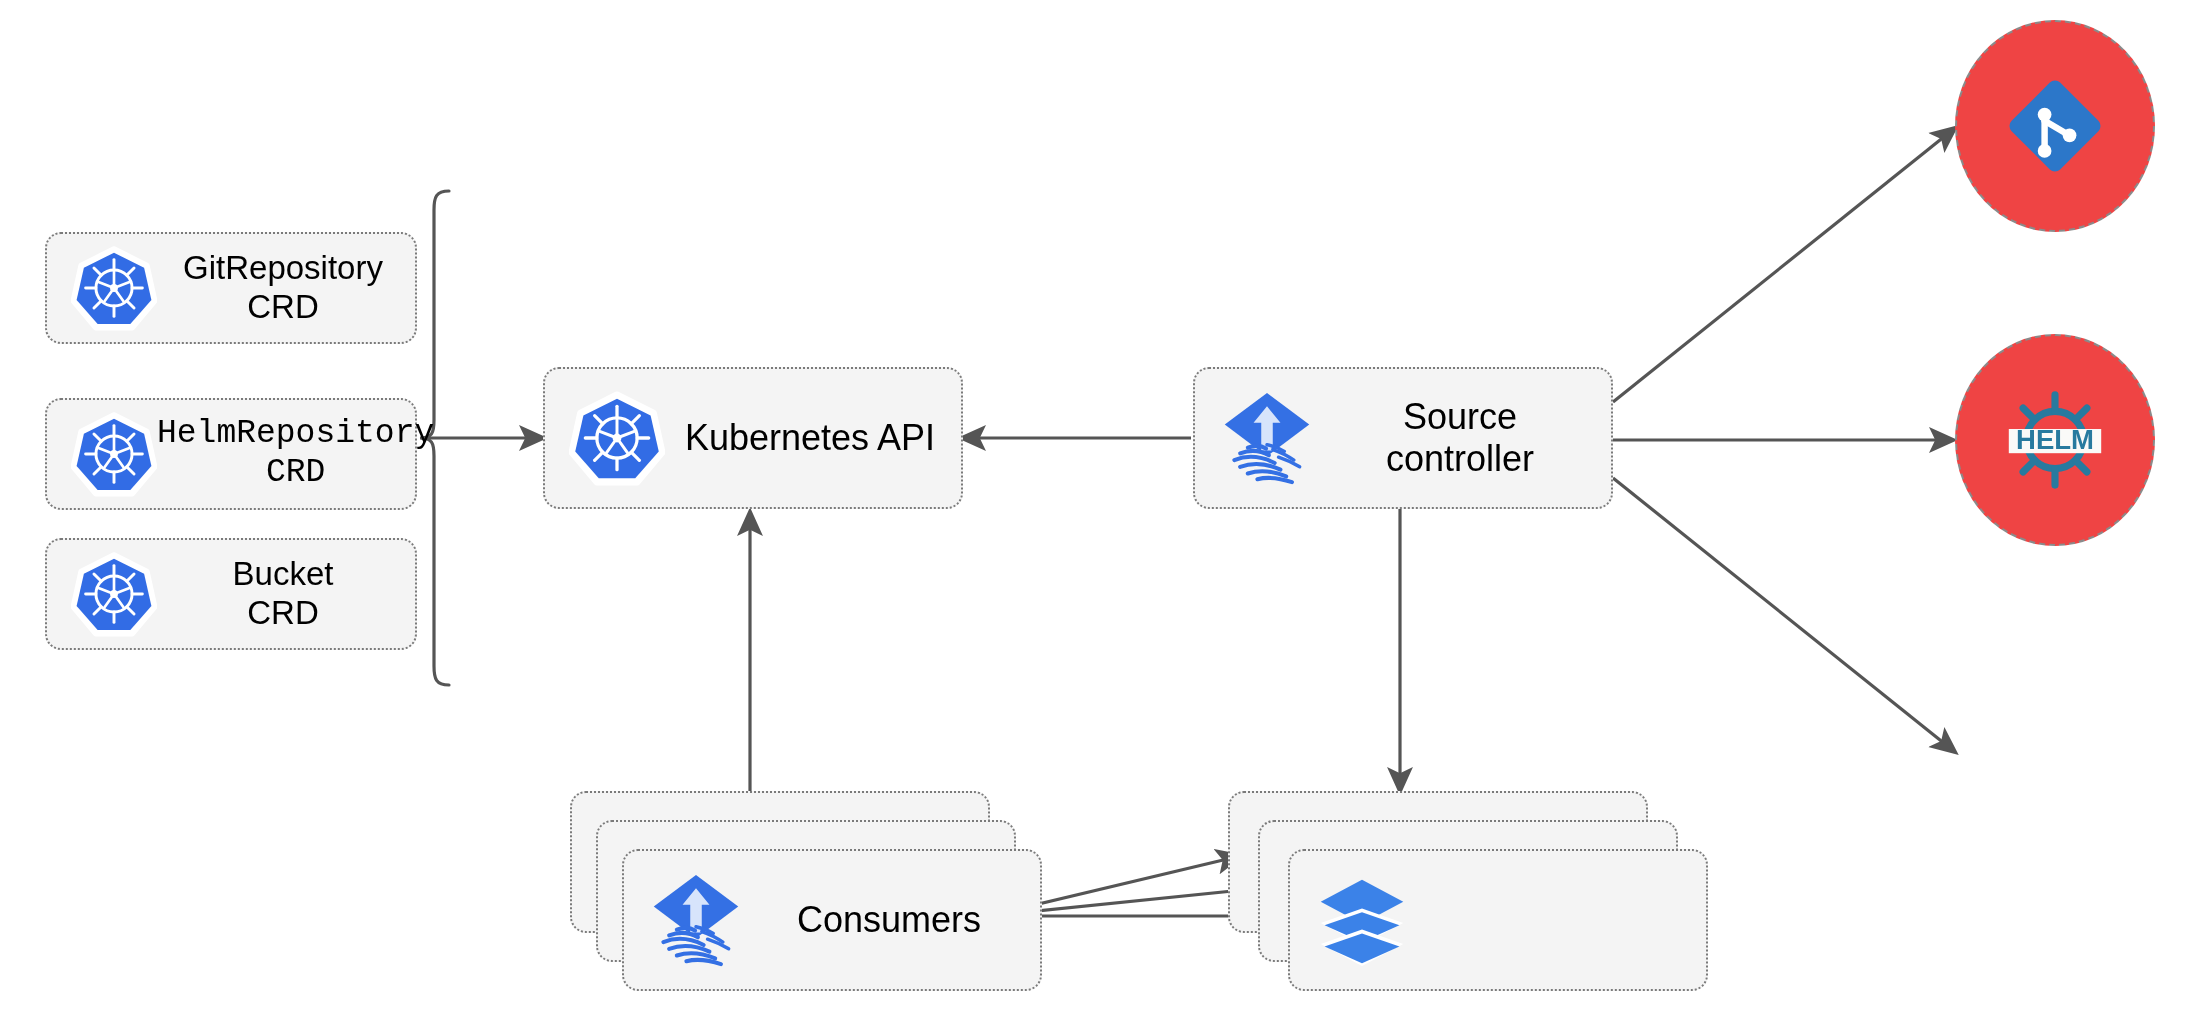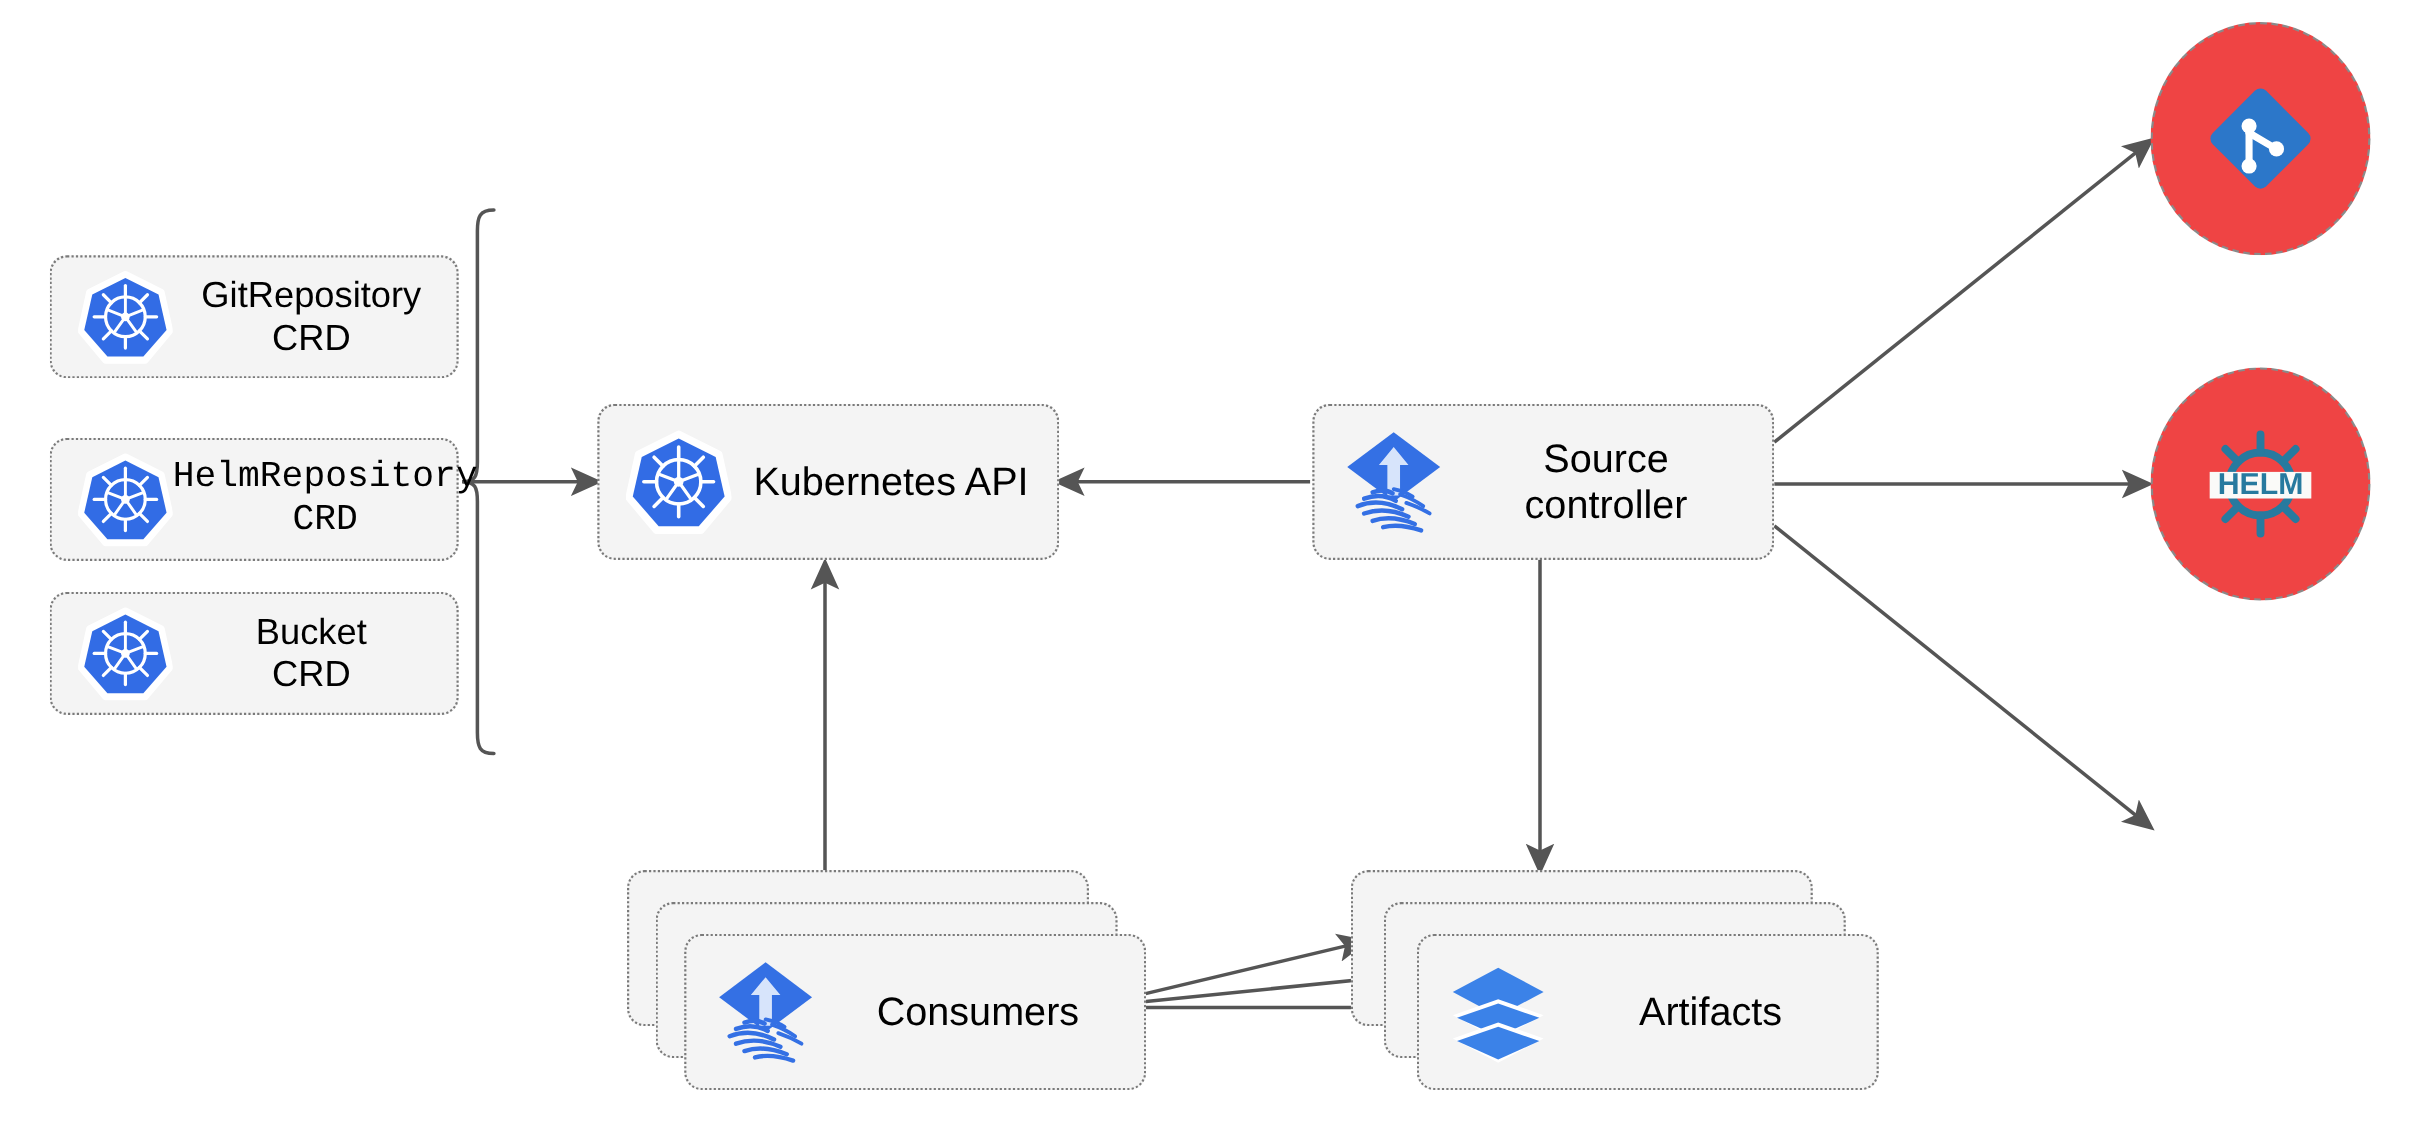--- a/index.html
+++ b/index.html
@@ -284,21 +284,20 @@
   <div class="node big" style="left:1288px; top:849px; width:420px; height:142px; z-index:6;">
     <div class="ico">
       <svg viewBox="0 0 100 100" width="96" height="96">
         <path d="M50 8  L93 31 L50 54 L7 31 Z" fill="#3b82e8"></path>
         <path d="M50 38 L93 53 L50 76 L7 53 Z" fill="#fff"></path>
         <path d="M50 42 L89 55.5 L50 73 L11 55.5 Z" fill="#3b82e8"></path>
         <path d="M50 60 L93 75 L50 98 L7 75 Z" fill="#fff"></path>
         <path d="M50 64 L89 77.5 L50 95 L11 77.5 Z" fill="#3b82e8"></path>
       </svg>
     </div>
-    <div class="label">Artifacts</div>
   </div>
 
   <div class="circle" style="left:1955px; top:20px; width:200px; height:212px;">
     <svg viewBox="0 0 100 100" width="104" height="104">
       <rect x="17" y="17" width="66" height="66" rx="7" transform="rotate(45 50 50)" fill="#2c77c9"></rect>
       <g stroke="#fff" stroke-width="6.2" stroke-linecap="round" fill="none">
         <path d="M40 72 L40 38"></path>
         <path d="M40 45 L62 58"></path>
       </g>
       <circle cx="40" cy="74" r="6.6" fill="#fff"></circle>

